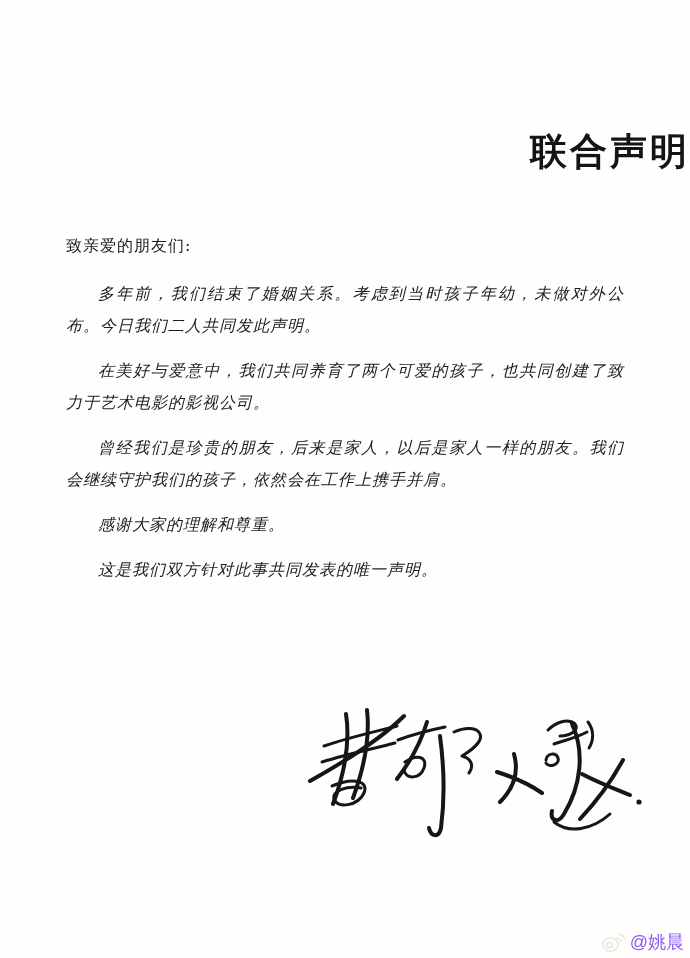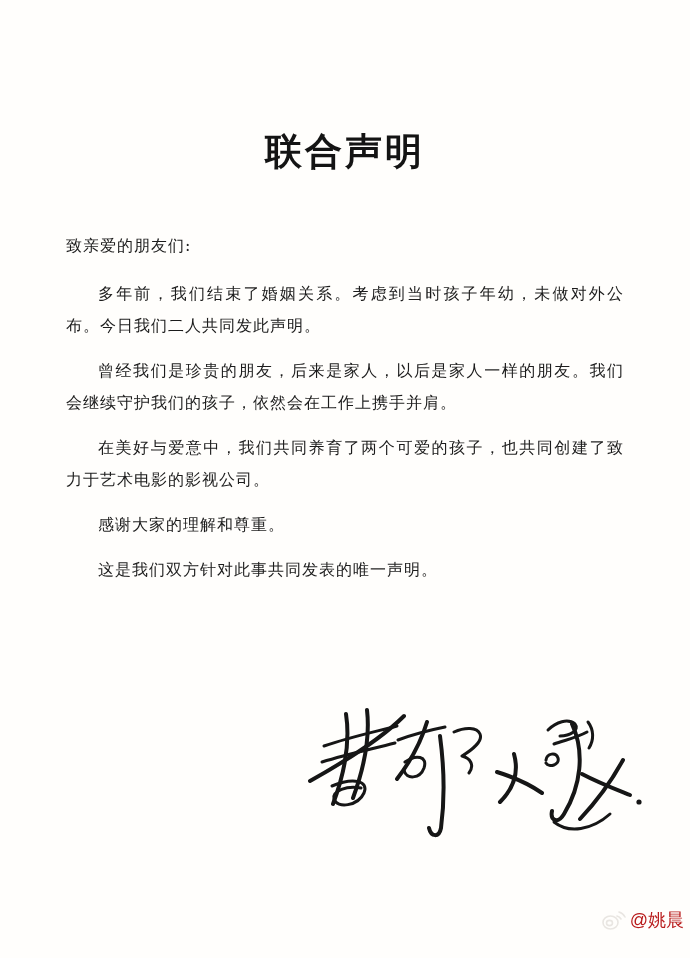--- a/index.html
+++ b/index.html
@@ -14,21 +14,21 @@
     background: #fffefc;
     overflow: hidden;
     font-family: "DejaVu Serif", serif;
     color: #1a1a1a;
   }
   .doc-title {
     position: absolute;
     top: 112px;
     left: 0;
     width: 100%;
-    text-align: center;
+    text-align: right;
     font-size: 37px;
     font-weight: 700;
     letter-spacing: 3px;
     color: #141414;
     font-family: "Liberation Serif", serif;
     margin-top: 15px;
   }
   .doc-body {
     position: absolute;
     top: 230px;
@@ -39,20 +39,21 @@
     letter-spacing: 1px;
     text-align: justify;
     color: #1c1c1c;
   }
   .salutation {
     margin: 0 0 16px 0;
   }
   .doc-body p.para {
     margin: 13px 0 0 0;
     text-indent: 2em;
+    font-style: italic;
   }
   .signature-block {
     position: absolute;
     left: 302px;
     top: 688px;
     width: 345px;
     height: 170px;
   }
   .signature-block svg {
     display: block;
@@ -63,25 +64,25 @@
     fill: none;
     stroke: #161616;
     stroke-width: 4;
     stroke-linecap: round;
     stroke-linejoin: round;
   }
   .sig-stroke.thin { stroke-width: 3; }
   .watermark {
     position: absolute;
     right: 6px;
-    bottom: 26px;
+    bottom: 4px;
     display: flex;
     align-items: center;
     gap: 3px;
-    color: #b91c1c;
+    color: #8b5cf6;
     font-size: 18px;
     font-family: "Liberation Sans", sans-serif;
     user-select: none;
   }
   .watermark svg { display: block; }
   .wm-stroke {
     fill: none;
     stroke: #e9e6e2;
     stroke-width: 1.6;
     stroke-linecap: round;
@@ -90,22 +91,22 @@
 </head>
 <body>
 
 <div class="page">
 
   <h1 class="doc-title">联合声明</h1>
 
   <div class="doc-body">
     <p class="salutation">致亲爱的朋友们:</p>
     <p class="para">多年前，我们结束了婚姻关系。考虑到当时孩子年幼，未做对外公布。今日我们二人共同发此声明。</p>
+    <p class="para">在美好与爱意中，我们共同养育了两个可爱的孩子，也共同创建了致力于艺术电影的影视公司。</p>
     <p class="para">曾经我们是珍贵的朋友，后来是家人，以后是家人一样的朋友。我们会继续守护我们的孩子，依然会在工作上携手并肩。</p>
-    <p class="para">在美好与爱意中，我们共同养育了两个可爱的孩子，也共同创建了致力于艺术电影的影视公司。</p>
     <p class="para">感谢大家的理解和尊重。</p>
     <p class="para">这是我们双方针对此事共同发表的唯一声明。</p>
   </div>
 
   <div class="signature-block">
     <svg viewBox="0 0 345 170" xmlns="http://www.w3.org/2000/svg" role="img">
 
       <g aria-label="曹郁">
         <path class="sig-stroke" d="M 44 26 C 48 52, 43 84, 31 116"></path>
         <path class="sig-stroke" d="M 65 22 C 68 48, 62 80, 51 110"></path>

